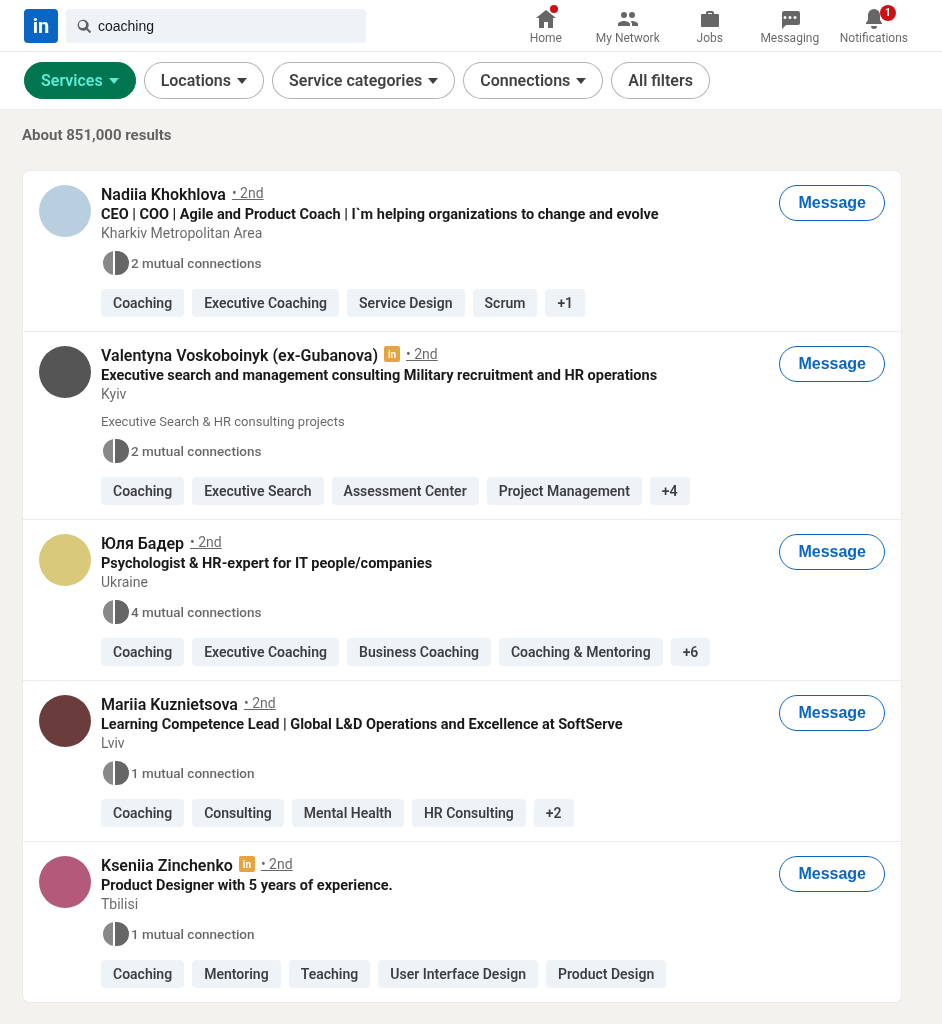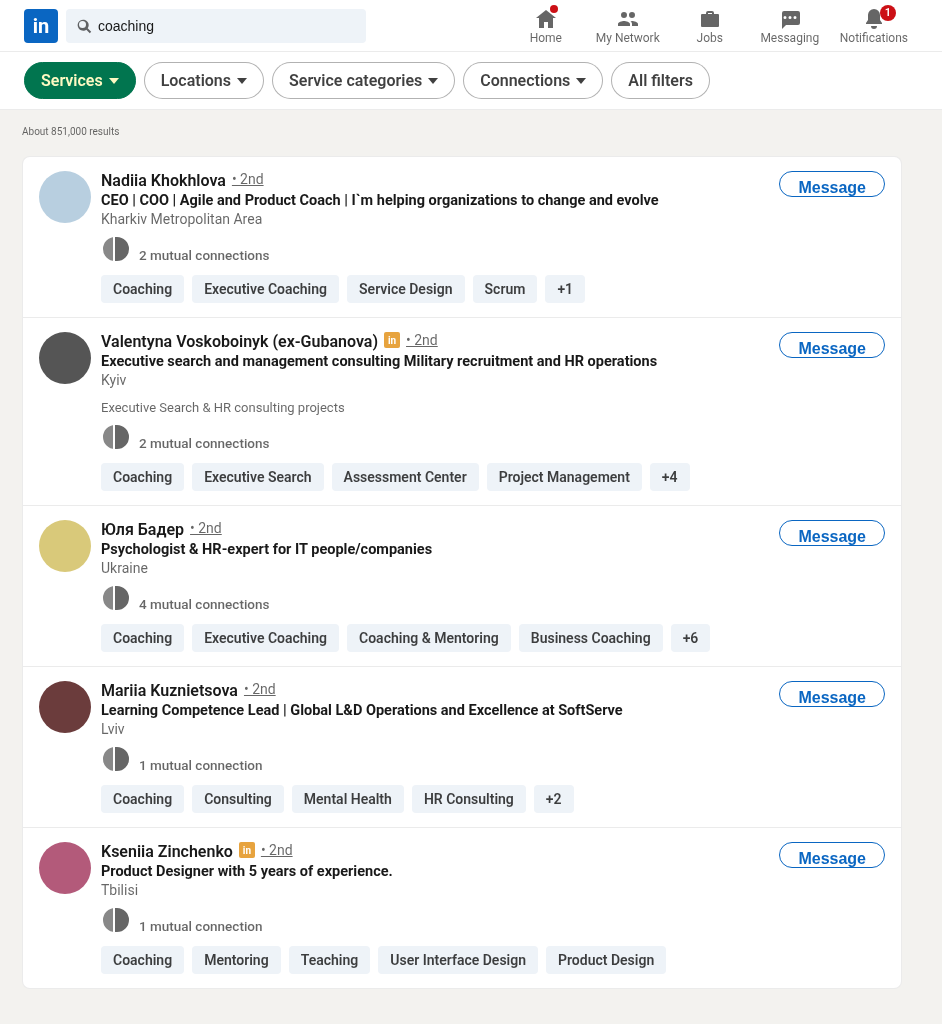--- a/index.html
+++ b/index.html
@@ -9,44 +9,44 @@
 .search-box { background: #eef3f8; border-radius: 4px; display: flex; align-items: center; padding: 0 10px; height: 34px; width: 300px; gap: 6px; }
 .search-box input { border: none; background: transparent; outline: none; font-size: 14px; flex: 1; color: rgba(0,0,0,0.9); }
 .search-icon { width: 16px; height: 16px; fill: rgba(0,0,0,0.6); }
 .nav { display: flex; margin-left: auto; gap: 0; }
 .nav-item { display: flex; flex-direction: column; align-items: center; padding: 0 10px; min-width: 80px; color: rgba(0,0,0,0.6); font-size: 12px; cursor: pointer; position: relative; }
 .nav-icon { width: 24px; height: 24px; fill: rgba(0,0,0,0.6); }
 .badge { position: absolute; top: -2px; right: 22px; background: #cc1016; color: #fff; border-radius: 10px; font-size: 11px; min-width: 16px; height: 16px; display: flex; align-items: center; justify-content: center; padding: 0 4px; font-weight: 600; }
 .badge-dot { position: absolute; top: -2px; right: 28px; background: #cc1016; width: 8px; height: 8px; border-radius: 50%; }
 .filters { background: #fff; border-bottom: 1px solid rgba(0,0,0,0.08); padding: 10px 24px; display: flex; gap: 8px; }
 .filter-pill { background: #fff; border: 1px solid rgba(0,0,0,0.3); border-radius: 24px; padding: 8px 16px; font-size: 16px; color: rgba(0,0,0,0.75); font-weight: 600; cursor: pointer; display: flex; align-items: center; gap: 6px; }
-.filter-pill.active { background: #01754f; border-color: #01754f; color: #fef9c3; }
+.filter-pill.active { background: #01754f; border-color: #01754f; color: #5eead4; }
 .caret { width: 0; height: 0; border-left: 5px solid transparent; border-right: 5px solid transparent; border-top: 6px solid currentColor; }
 .main { padding: 16px 22px; }
-.results-count { color: rgba(0,0,0,0.6); font-size: 10px; margin-bottom: 19px; }
+.results-count { color: rgba(0,0,0,0.6); font-size: 15px; margin-bottom: 26px; font-weight: bold; }
 .card { background: #fff; border: 1px solid rgba(0,0,0,0.08); border-radius: 8px; width: 880px; }
 .result { display: flex; padding: 14px 16px; border-bottom: 1px solid rgba(0,0,0,0.08); gap: 10px; }
 .result:last-child { border-bottom: none; }
 .avatar { width: 52px; height: 52px; border-radius: 50%; background: #999; flex-shrink: 0; overflow: hidden; display: flex; align-items: center; justify-content: center; color: #fff; font-size: 20px; }
 .result-body { flex: 1; min-width: 0; }
 .name-row { display: flex; gap: 6px; }
 .name { font-size: 16px; font-weight: 600; color: rgba(0,0,0,0.9); }
 .degree { color: rgba(0,0,0,0.6); font-size: 14px; text-decoration: underline; }
 .in-badge { width: 16px; height: 16px; background: #e7a33e; border-radius: 2px; display: inline-flex; align-items: center; justify-content: center; color: #fff; font-size: 10px; font-weight: bold; }
 .headline { font-size: 14.5px; color: rgba(0,0,0,0.9); margin-top: 2px; font-weight: bold; }
 .location { font-size: 14px; color: rgba(0,0,0,0.6); margin-top: 2px; }
 .extra { font-size: 13px; color: rgba(0,0,0,0.6); margin-top: 12px; }
-.mutual-row { display: flex; align-items: flex-end; gap: 8px; margin-top: 8px; }
+.mutual-row { display: flex; align-items: center; margin-top: 8px; }
 .mutual-pile { display: flex; }
 .mutual-pile .pile-a { width: 18px; height: 28px; border-radius: 14px 0 0 14px; background: #888; border: 2px solid #fff; }
 .mutual-pile .pile-b { width: 18px; height: 28px; border-radius: 0 14px 14px 0; background: #666; border: 2px solid #fff; margin-left: -6px; }
 .mutual-text { font-size: 13.5px; color: rgba(0,0,0,0.6); font-weight: 500; }
 .tags { display: flex; flex-wrap: wrap; gap: 8px; margin-top: 12px; }
 .tag { background: #eef3f8; border-radius: 4px; padding: 6px 12px; font-size: 14px; color: rgba(0,0,0,0.75); font-weight: 600; }
-.msg-btn { border: 1px solid #0a66c2; color: #0a66c2; background: #fff; border-radius: 24px; padding: 7px 18px; font-size: 16px; font-weight: 600; cursor: pointer; height: 26px; flex-shrink: 0; }
+.msg-btn { border: 1px solid #0a66c2; color: #0a66c2; background: #fff; border-radius: 24px; padding: 7px 18px; font-size: 16px; font-weight: 600; cursor: pointer; height: 36px; flex-shrink: 0; }
 </style>
 </head>
 <body>
 
 <div class="header">
   <div class="logo">in</div>
   <div class="search-box">
     <svg class="search-icon" viewBox="0 0 16 16">
         <path d="M11.7 10.3a5.5 5.5 0 1 0-1.4 1.4l3.5 3.5 1.4-1.4-3.5-3.5zM6.5 10a3.5 3.5 0 1 1 0-7 3.5 3.5 0 0 1 0 7z"></path>
       </svg>
@@ -179,22 +179,22 @@
           <div class="mutual-row">
             <div class="mutual-pile">
               <div class="pile-a"></div>
               <div class="pile-b"></div>
             </div>
             <span class="mutual-text">4 mutual connections</span>
           </div>
           <div class="tags">
             <span class="tag">Coaching</span>
             <span class="tag">Executive Coaching</span>
+            <span class="tag">Business Coaching</span>
             <span class="tag">Coaching &amp; Mentoring</span>
-            <span class="tag">Business Coaching</span>
             <span class="tag">+6</span>
           </div>
         </div>
         <button class="msg-btn">Message</button>
       </div>
       <div class="result">
         <div class="avatar" style="background: rgb(107, 60, 60);"></div>
         <div class="result-body">
           <div class="name-row">
             <span class="name">Mariia Kuznietsova</span>

